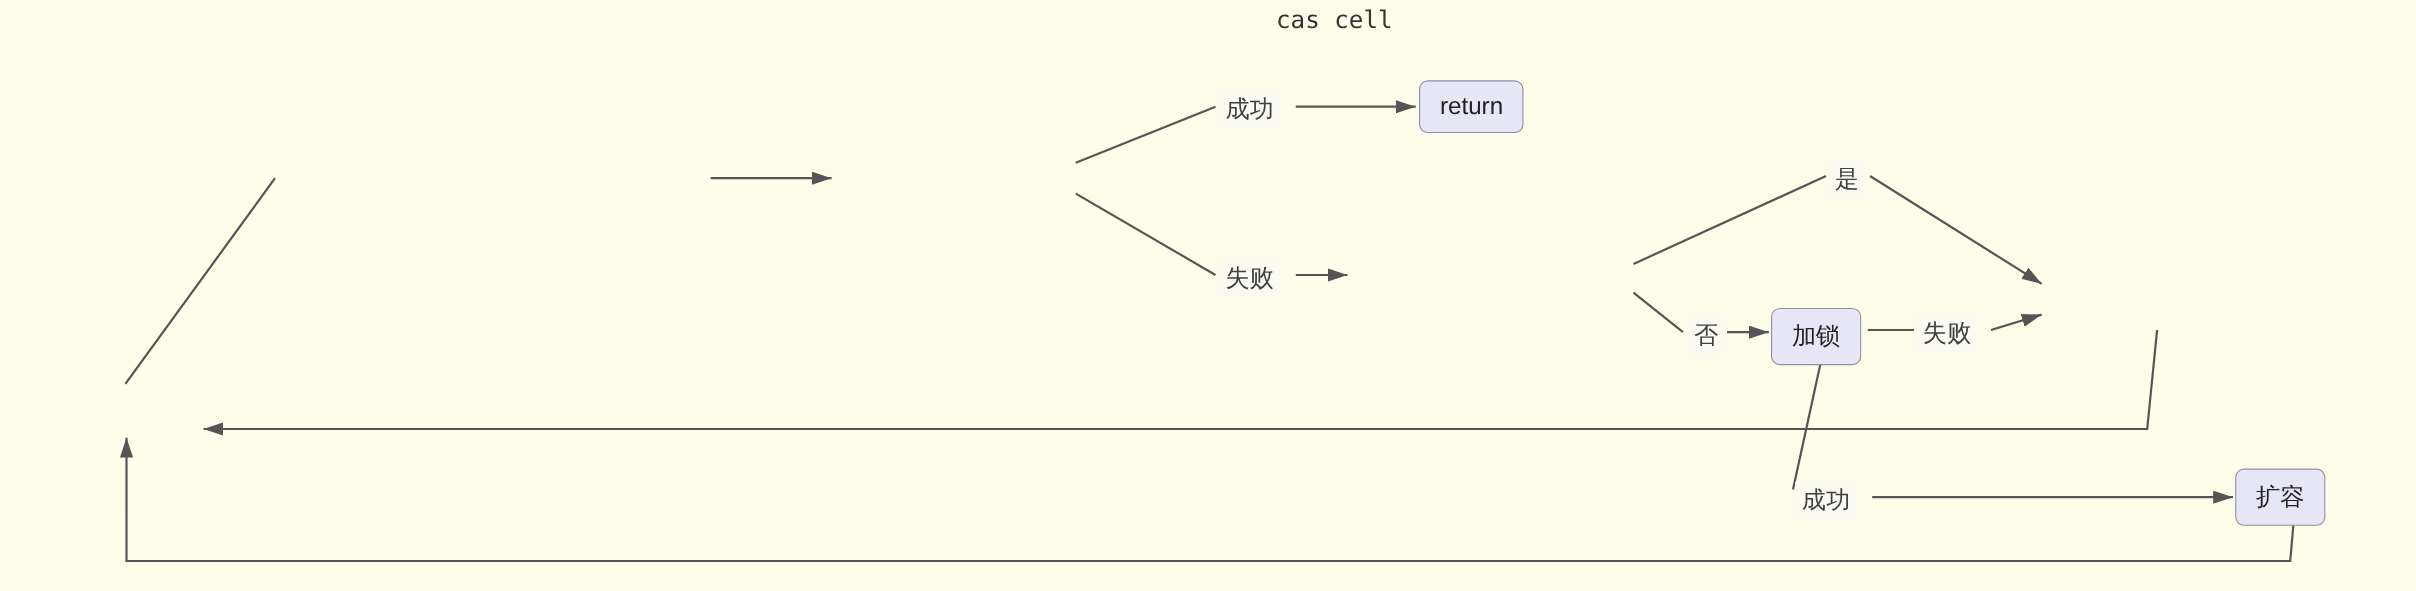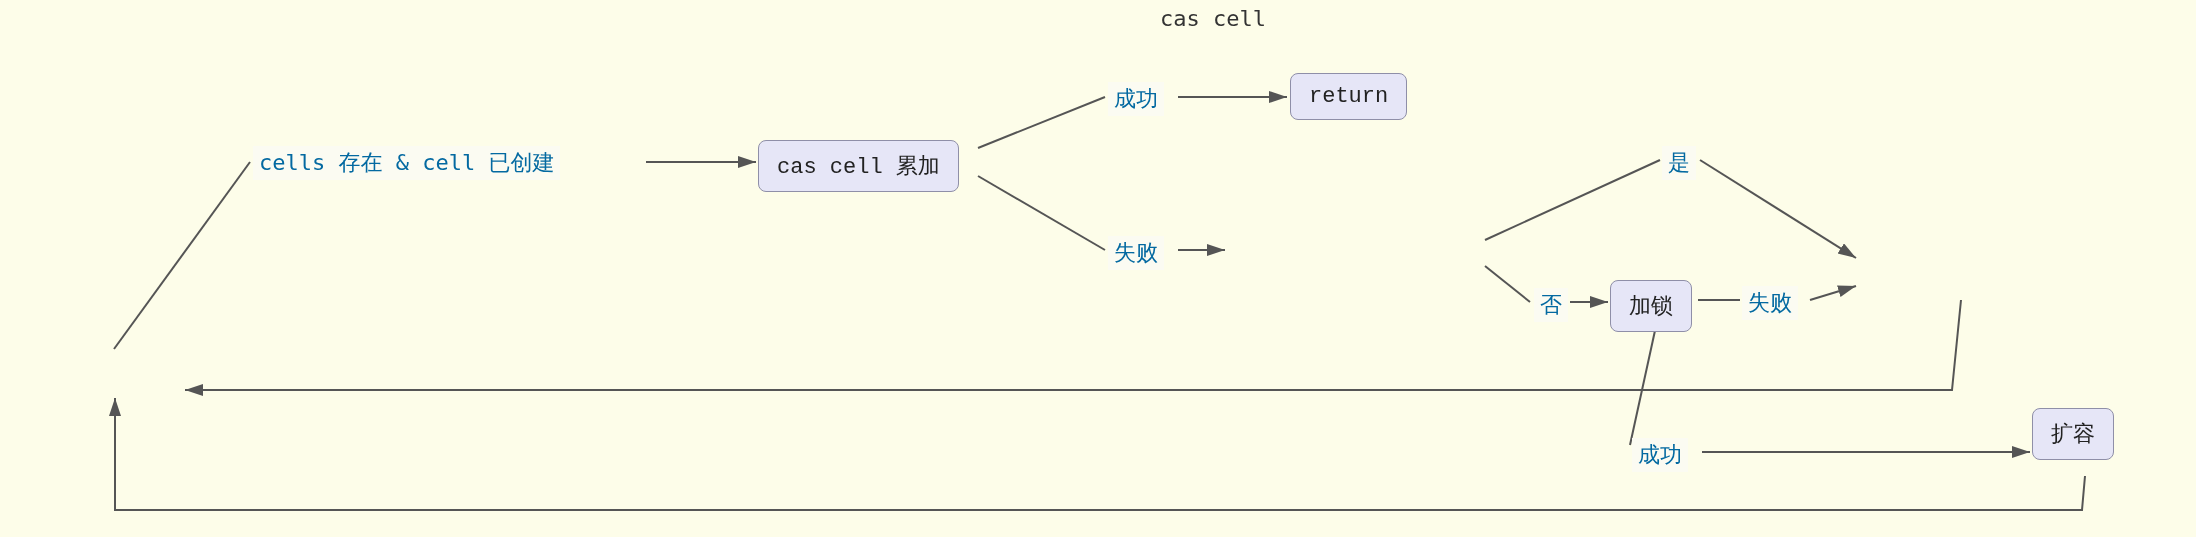--- a/index.html
+++ b/index.html
@@ -21,31 +21,31 @@
     font-size: 22px;
     color: #333;
   }
   .node {
     position: absolute;
     background: #e6e6f7;
     border: 1px solid #8f8fa8;
     border-radius: 8px;
     padding: 10px 18px;
     font-size: 22px;
-    font-family: Liberation Mono, monospace;
+    font-family: Liberation Sans, sans-serif;
     color: #222;
     text-align: center;
     white-space: nowrap;
   }
   .edge-label {
     position: absolute;
     background: #fbfbf2;
     font-size: 22px;
     font-family: monospace;
-    color: #0369a1;
+    color: #404040;
     padding: 2px 6px;
     white-space: nowrap;
   }
   svg.lines {
     position: absolute;
     left: 0; top: 0;
     width: 2196px;
     height: 537px;
     pointer-events: none;
   }
@@ -93,31 +93,29 @@
 
     <path class="edge" d="M 1961 300 L 1952 390 L 185 390" marker-end="url(#arrow)"></path>
 
     <path class="edge" d="M 2085 476 L 2082 510 L 115 510 L 115 398" marker-end="url(#arrow)"></path>
 
   </svg>
 
   <div class="title" style="left:1160px; top:6px;">cas cell</div>
 
 
-  <div class="node" style="left:758px; top:140px;">cas cell 累加</div>
 
   <div class="node" style="left:1290px; top:73px;">return</div>
 
 
   <div class="node" style="left:1610px; top:280px;">加锁</div>
 
 
-  <div class="node" style="left:2032px; top:408px;">扩容</div>
+  <div class="node" style="left:2032px; top:426px;">扩容</div>
 
-  <div class="edge-label" style="left:253px; top:146px;">cells 存在 &amp; cell 已创建</div>
 
   <div class="edge-label" style="left:1108px; top:82px;">成功</div>
 
   <div class="edge-label" style="left:1108px; top:236px;">失败</div>
 
   <div class="edge-label" style="left:1662px; top:146px;">是</div>
 
   <div class="edge-label" style="left:1534px; top:288px;">否</div>
 
   <div class="edge-label" style="left:1742px; top:286px;">失败</div>

